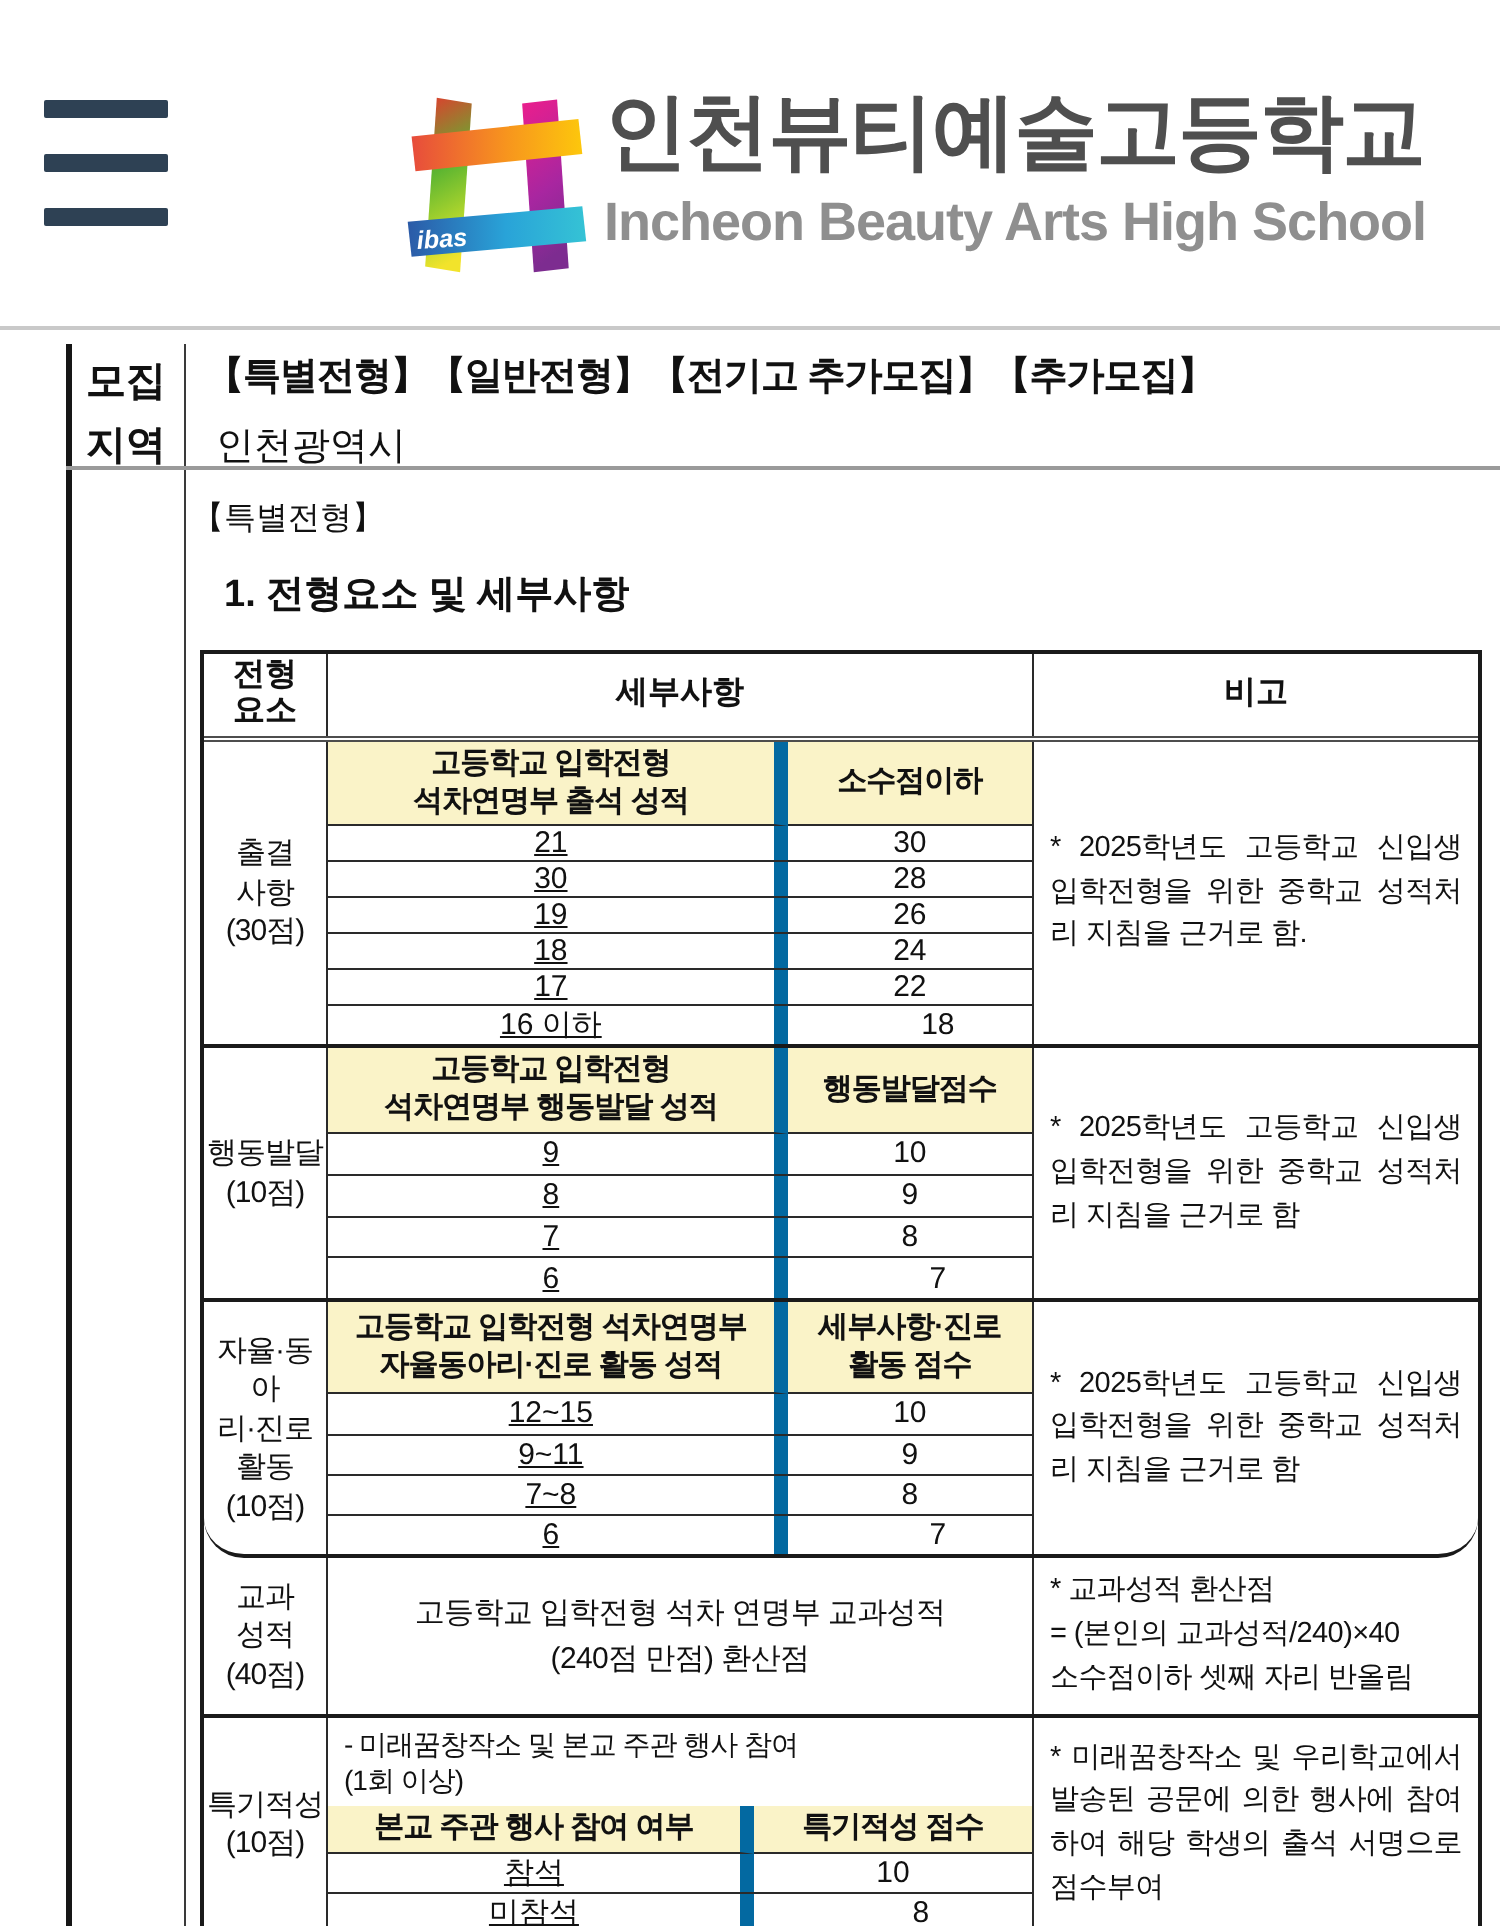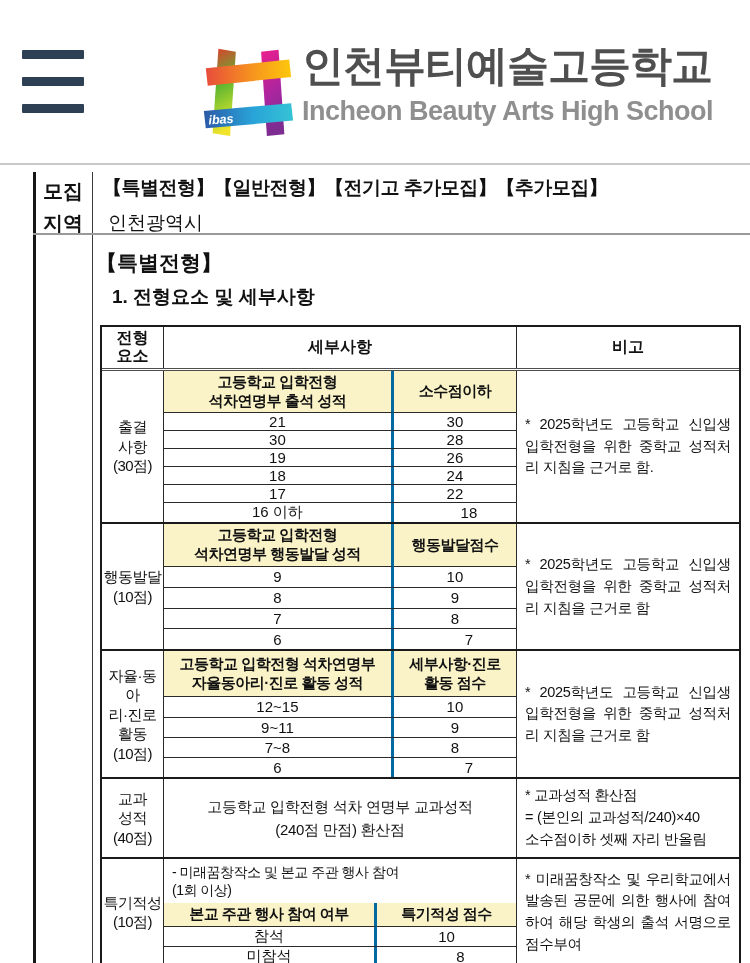--- a/index.html
+++ b/index.html
@@ -20,21 +20,21 @@
   
   .doc { position:absolute; left:0; top:167px; right:0; bottom:0; }
   .vline-thick { position:absolute; left:33px; top:5px; bottom:0; width:3px; background:#161616; }
   .vline-thin  { position:absolute; left:92px; top:5px; bottom:0; width:1px; background:#3a3a3a; }
   .region-label { position:absolute; left:35px; top:8px; width:56px; text-align:center;
     font-size:20px; font-weight:bold; white-space:pre-line; line-height:1.6; }
   .region-content { position:absolute; left:103px; top:8px; right:4px; }
   .region-types { font-size:19px; font-weight:bold; letter-spacing:-0.5px; }
   .region-name  { font-size:19px; margin-top:9px; padding-left:5px; }
   .row-divider { position:absolute; left:33px; right:0; top:66px; height:2px; background:#9a9a9a; }
-  .sp-title { position:absolute; left:96px; top:82px; font-size:21px; font-weight:bold; }
+  .sp-title { position:absolute; left:96px; top:82px; font-size:16px; font-weight:normal; }
   .sp-sub   { position:absolute; left:112px; top:117px; font-size:19px; font-weight:bold; }
 
   
   .adm-table { position:absolute; left:100px; top:158px; width:641px; border:2px solid #1a1a1a; background:#fff; }
   .adm-row { display:grid; grid-template-columns:62px 353px 1fr; border-bottom:2px solid #1a1a1a; }
   .adm-row:last-child { border-bottom:none; }
   .adm-row.head { border-bottom:3px double #4d4d4d; min-height:34px; }
   .cell { border-right:1px solid #2a2a2a; }
   .cell:last-child { border-right:none; }
   .cell-center { display:flex; align-items:center; justify-content:center; text-align:center; }
@@ -49,32 +49,32 @@
   .score-head, .score-row { display:grid; grid-template-columns:65.3% 1fr; }
   .narrow .score-head, .narrow .score-row { grid-template-columns:60.5% 1fr; }
   .score-head { min-height:40px; }
   .score-head.tall { min-height:46px; }
   .score-head.short { min-height:24px; }
   .score-head > div {
     background:#faf3c8; font-weight:bold; font-size:15px; letter-spacing:-0.5px;
     display:flex; align-items:center; justify-content:center; text-align:center;
     white-space:pre-line; line-height:1.25; border-bottom:1px solid #2a2a2a; padding:2px;
   }
-  .score-head > div:first-child { border-right:3px solid #0369a1; }
+  .score-head > div:first-child { border-right:7px solid #0369a1; }
   .score-row { flex:1; border-bottom:1px solid #2a2a2a; }
   .score-row:last-child { border-bottom:none;gap:28px; }
   .score-row > div { display:flex; align-items:center; justify-content:center; font-size:15px; }
-  .score-row > div:first-child { border-right:3px solid #0369a1; }
+  .score-row > div:first-child { border-right:7px solid #0369a1;text-decoration:underline; }
 
   .detail-text { flex:1; display:flex; align-items:center; justify-content:center; text-align:center;
     font-size:15px; line-height:1.55; white-space:pre-line; letter-spacing:-0.3px; }
   .intro-text { font-size:14px; line-height:1.3; padding:4px 4px 4px 8px; white-space:pre-line; letter-spacing:-0.5px; }
 
   
-  .s0 { min-height:152px; } .s1 { min-height:127px; } .s2 { min-height:128px; }
+  .s0 { min-height:152px; } .s1 { min-height:127px; } .s2 { min-height:128px;border-radius:20px; }
   .s3 { min-height:62px; }  .s4 { min-height:102px; }
 </style>
 </head>
 <body>
 
 <div class="app-header">
   <div class="hamburger">
     <div class="bar"></div>
     <div class="bar"></div>
     <div class="bar"></div>

